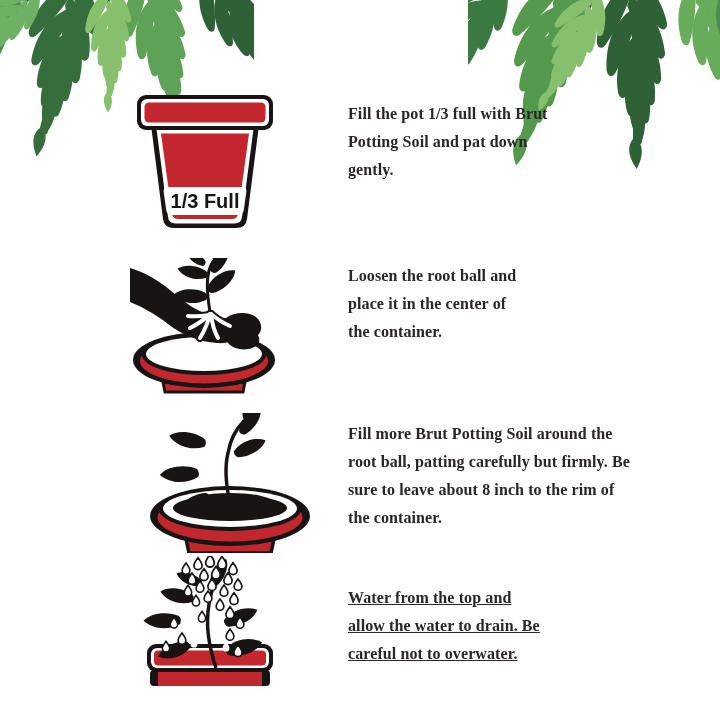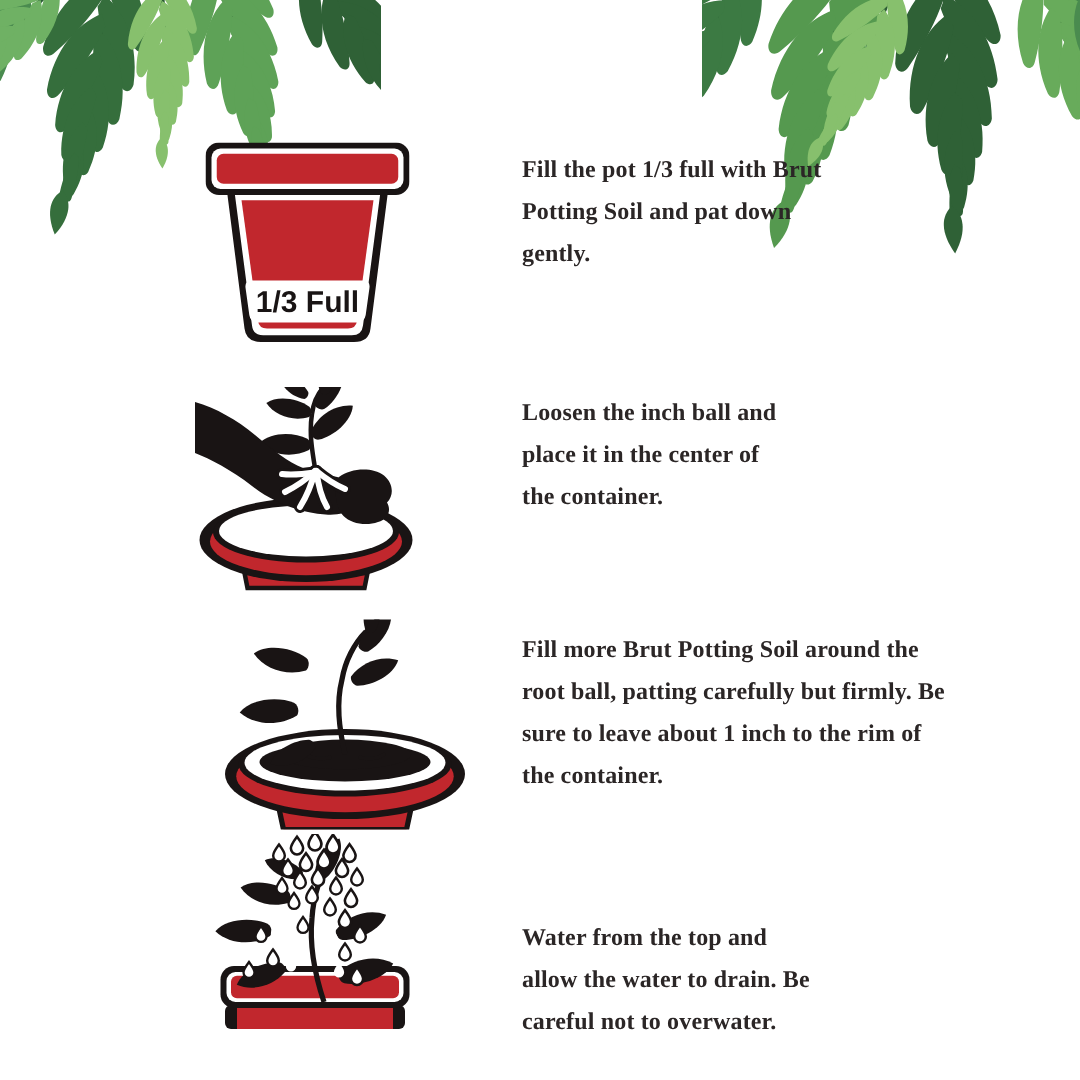--- a/index.html
+++ b/index.html
@@ -16,21 +16,21 @@
   #icon-2{left:130px;top:258px;}
   #icon-3{left:140px;top:413px;}
   #icon-4{left:130px;top:556px;}
   .step-text{
     position:absolute;left:348px;color:#2b2626;font-weight:bold;
     font-size:16px;line-height:28px;letter-spacing:0.1px;
   }
   #text-1{top:100px;width:205px;}
   #text-2{top:262px;width:176px;}
   #text-3{top:420px;width:284px;}
-  #text-4{top:612px;width:202px;}
+  #text-4{top:584px;width:202px;text-decoration:underline;}
   .pot-label{
     font-family:"Liberation Sans",sans-serif;font-weight:bold;font-size:20px;
     fill:#191414;
   }
 </style>
 </head>
 <body>
 
 <svg width="0" height="0" style="position:absolute" aria-hidden="true">
   <defs>
@@ -127,21 +127,21 @@
         </g>
         <g stroke="#ffffff" stroke-width="4">
           <path d="M80,56 C74,62 68,66 60,70"></path>
           <path d="M80,56 C78,64 75,72 70,80"></path>
           <path d="M81,56 C82,65 84,73 88,80"></path>
           <path d="M81,56 C87,61 93,65 100,68"></path>
           <path d="M80,57 C73,58 66,59 58,58"></path>
         </g>
       </g>
     </svg>
-    <div class="step-text" id="text-2">Loosen the inch ball and place it in the center of the container.</div>
+    <div class="step-text" id="text-2">Loosen the root ball and place it in the center of the container.</div>
   </section>
 
   <section>
     <svg id="icon-3" class="icon" width="190" height="140" viewBox="0 0 190 140">
       <g>
         <path d="M46,126 L134,126 L131,140 L49,140 Z" fill="#c1272d" stroke="#191414" stroke-width="3.5"></path>
         <ellipse cx="90" cy="103" rx="80" ry="30" fill="#191414"></ellipse>
         <ellipse cx="90" cy="104.5" rx="72.5" ry="24" fill="#c1272d"></ellipse>
         <ellipse cx="90" cy="96.5" rx="71" ry="21.5" fill="#191414"></ellipse>
         <ellipse cx="90" cy="95.5" rx="67" ry="18.5" fill="#ffffff"></ellipse>
@@ -152,21 +152,21 @@
         <path d="M90,90 C86,72 84,56 88,40 C90,28 96,16 104,8" fill="none" stroke="#191414" stroke-width="3.5"></path>
         <path d="M80,92 q-10,2 -16,-2 M100,92 q10,2 16,-2" fill="none" stroke="#191414" stroke-width="2.5" stroke-linecap="round"></path>
         <use href="#pleaf" fill="#191414" transform="translate(64,34) rotate(205) scale(1.1)"></use>
         <use href="#pleaf" fill="#191414" transform="translate(58,64) rotate(190) scale(1.15)"></use>
         <use href="#pleaf" fill="#191414" transform="translate(70,86) rotate(168) scale(0.95)"></use>
         <use href="#pleaf" fill="#191414" transform="translate(94,38) rotate(-12)"></use>
         <use href="#pleaf" fill="#191414" transform="translate(99,18) rotate(-40) scale(0.95)"></use>
         <use href="#pleaf" fill="#191414" transform="translate(104,8) rotate(-70) scale(0.8)"></use>
       </g>
     </svg>
-    <div class="step-text" id="text-3">Fill more Brut Potting Soil around the root ball, patting carefully but firmly. Be sure to leave about 1 inch to the rim of the container.</div>
+    <div class="step-text" id="text-3">Fill more Brut Potting Soil around the root ball, patting carefully but firmly. Be sure to leave about 8 inch to the rim of the container.</div>
   </section>
 
   <section>
     <svg id="icon-4" class="icon" width="200" height="136" viewBox="0 0 200 136">
       <g>
         <rect x="20" y="114" width="20" height="16" rx="4" fill="#191414"></rect>
         <rect x="120" y="114" width="20" height="16" rx="4" fill="#191414"></rect>
         <rect x="28" y="116" width="104" height="14" fill="#c1272d"></rect>
         <rect x="17" y="88" width="126" height="28" rx="9" fill="#191414"></rect>
         <rect x="21" y="92" width="118" height="20" rx="6" fill="#ffffff"></rect>

